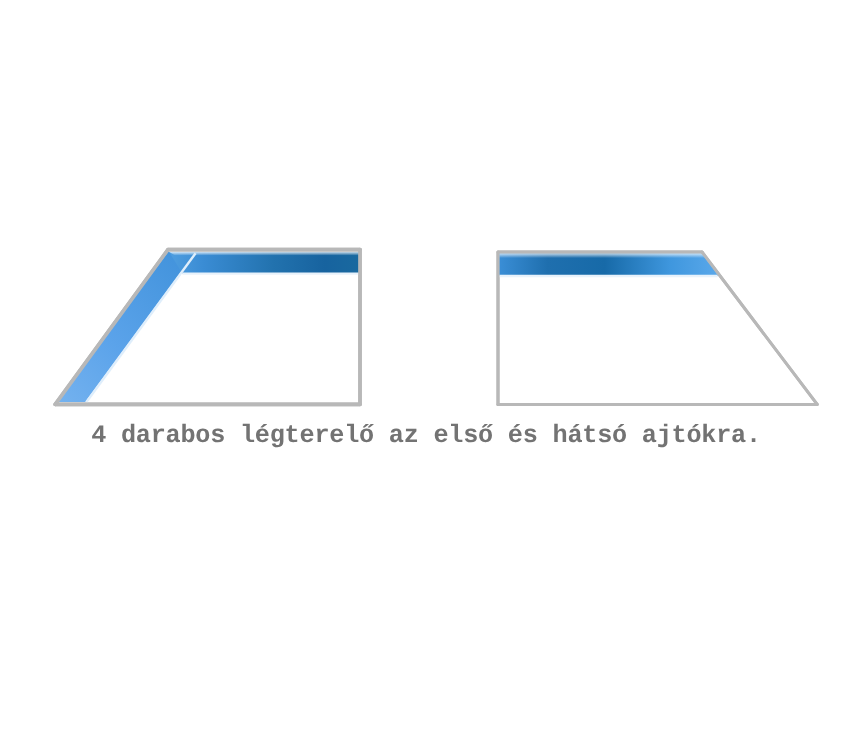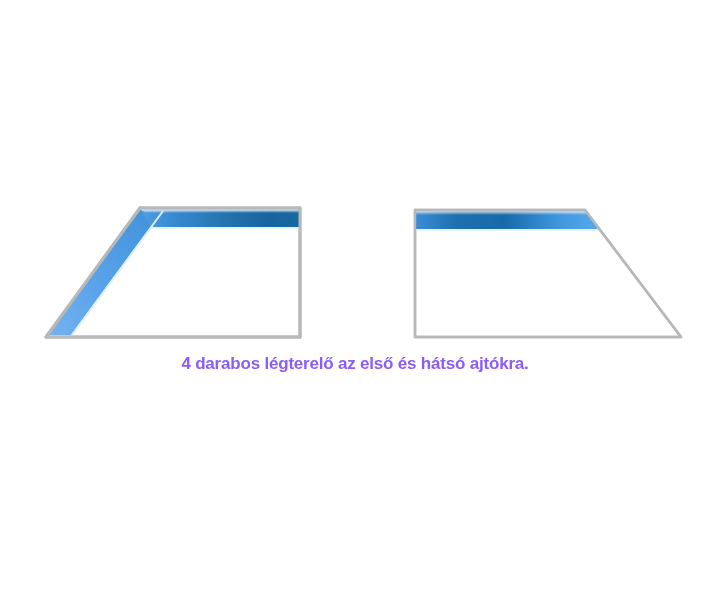--- a/index.html
+++ b/index.html
@@ -39,26 +39,26 @@
   #caption-row {
     position: absolute;
     left: 0;
     top: 349px;
     width: 710px;
     text-align: center;
   }
 
   #caption-text {
     display: inline-block;
-    font-family: Liberation Sans, sans-serif;
+    font-family: Liberation Mono, monospace;
     font-weight: bold;
-    font-size: 17px;
+    font-size: 21px;
     line-height: 30px;
     letter-spacing: -0.2px;
-    color: #8b5cf6;
+    color: #737373;
     white-space: nowrap;
   }
 </style>
 </head>
 <body>
 
 <div id="product-illustration">
 
   <div id="diagram-area">
     <svg class="shape-svg" viewBox="0 0 710 345" xmlns="http://www.w3.org/2000/svg">

